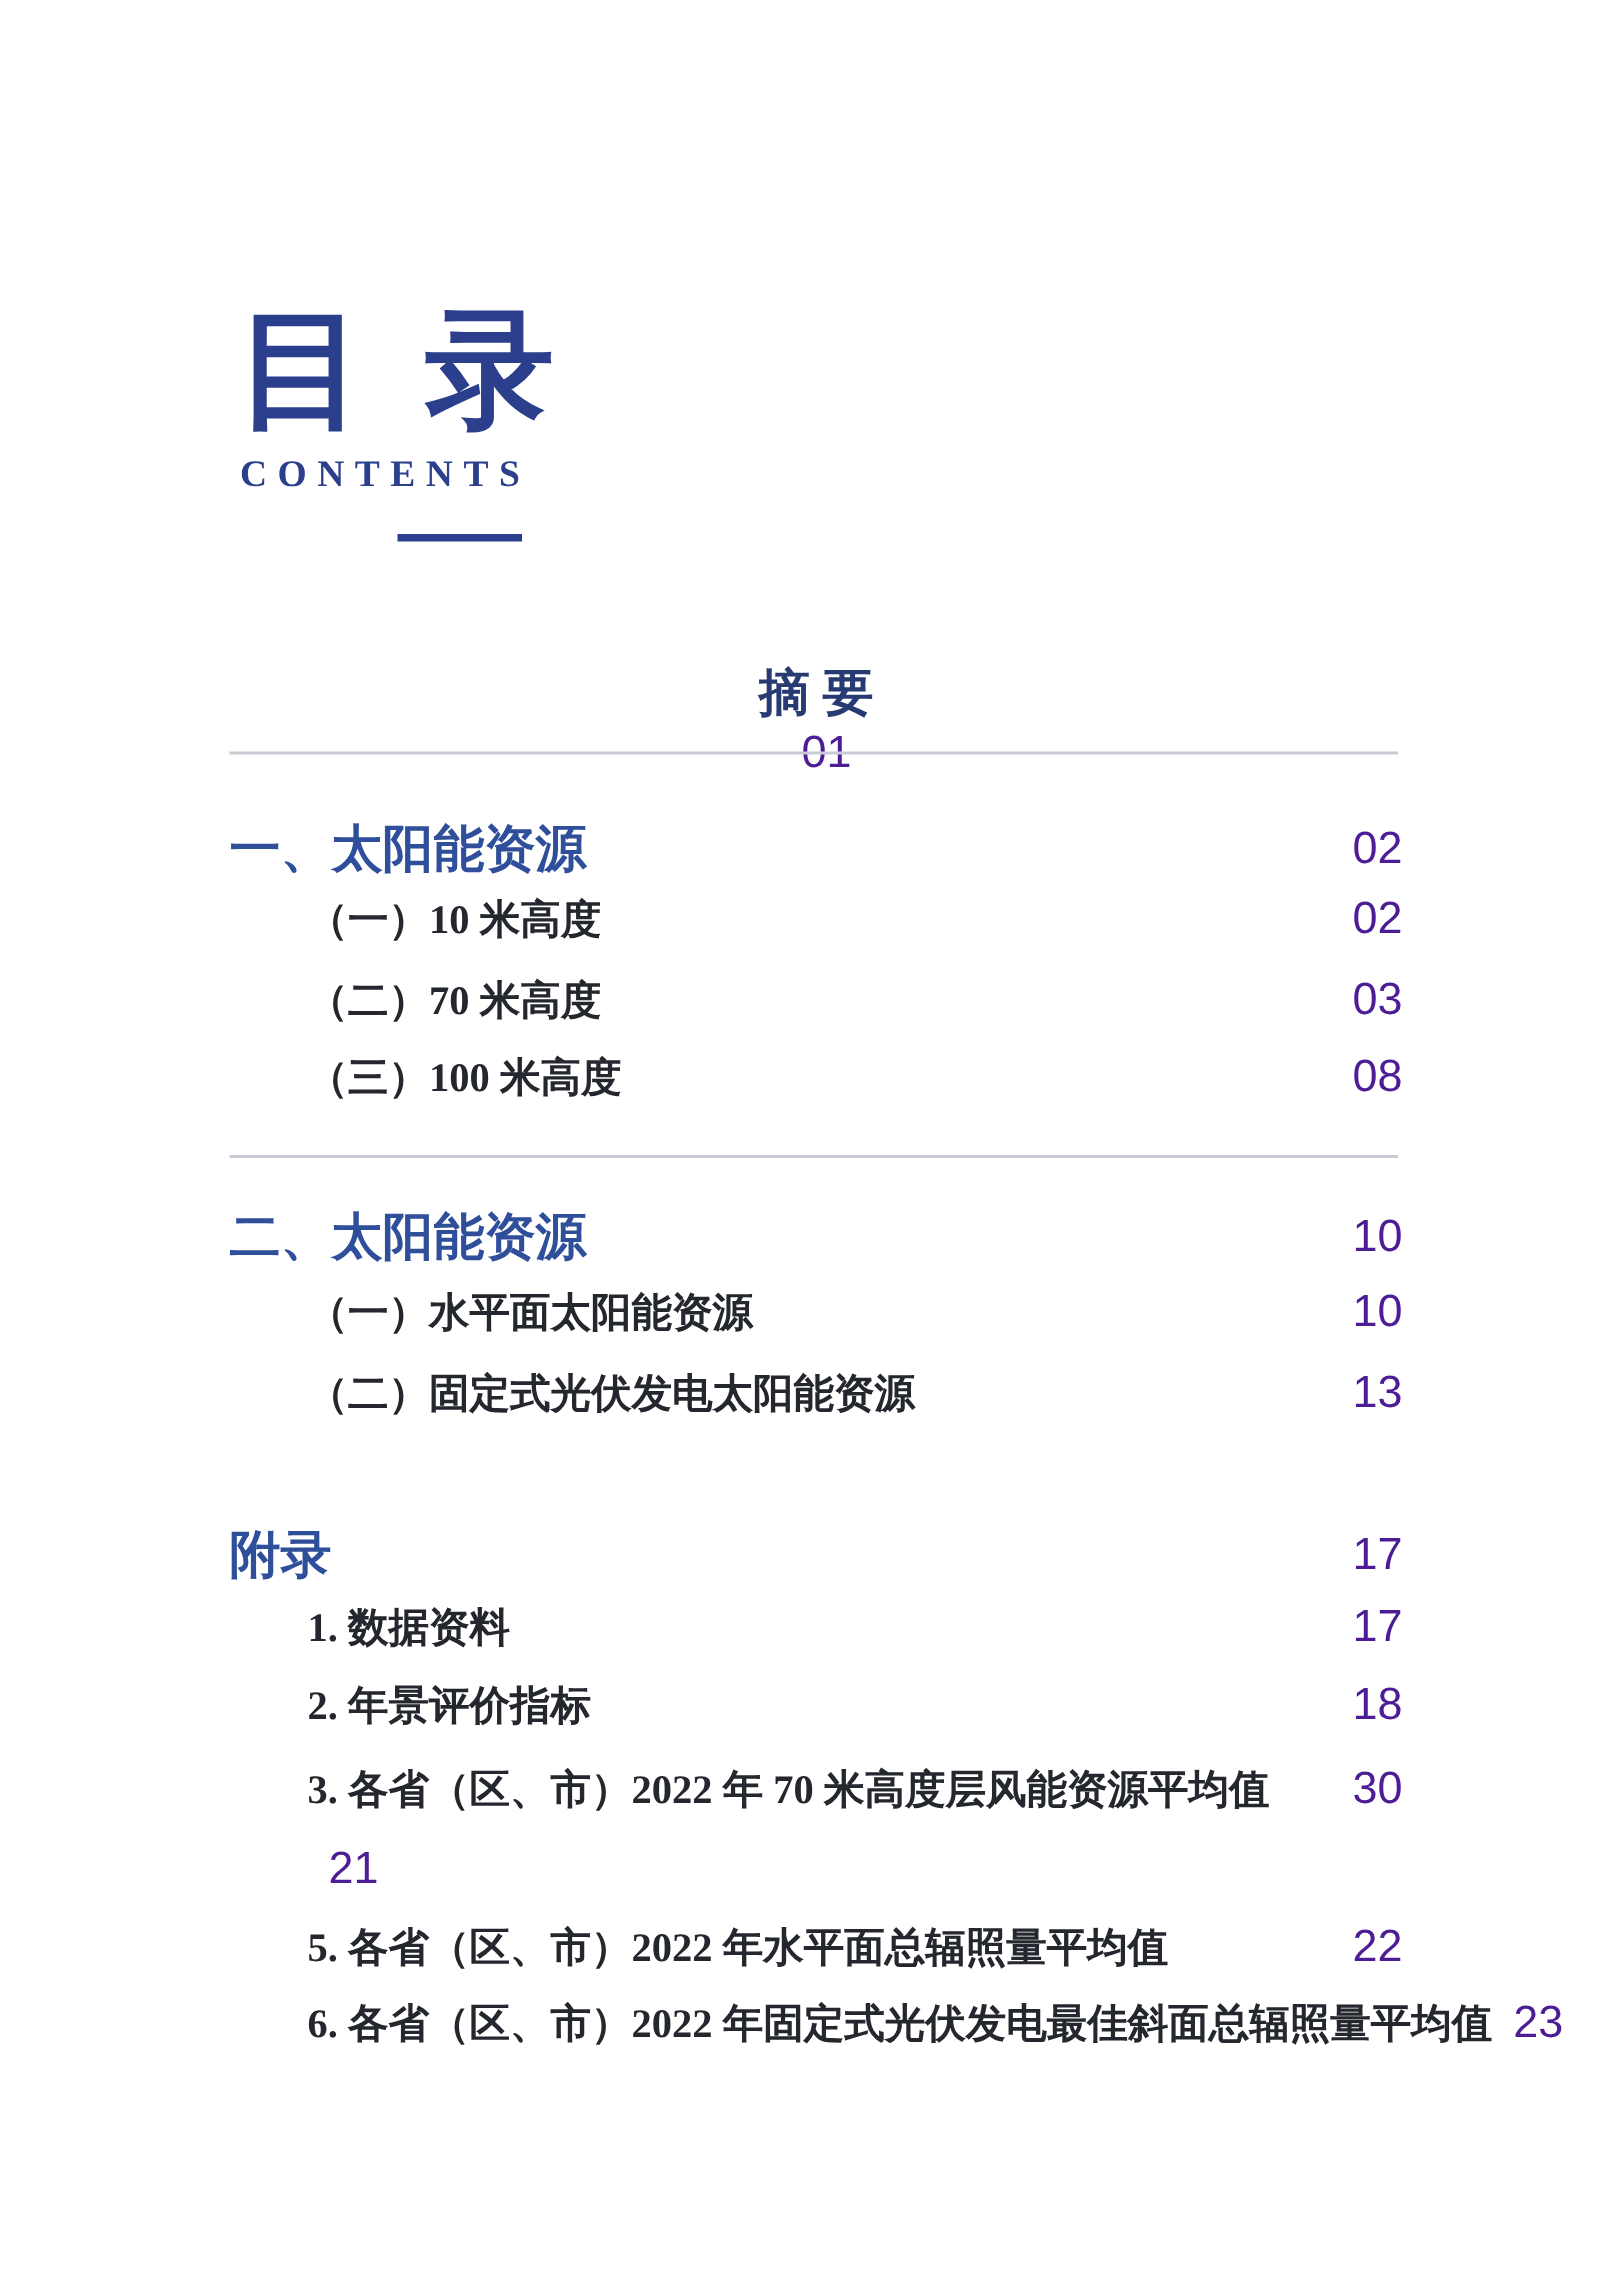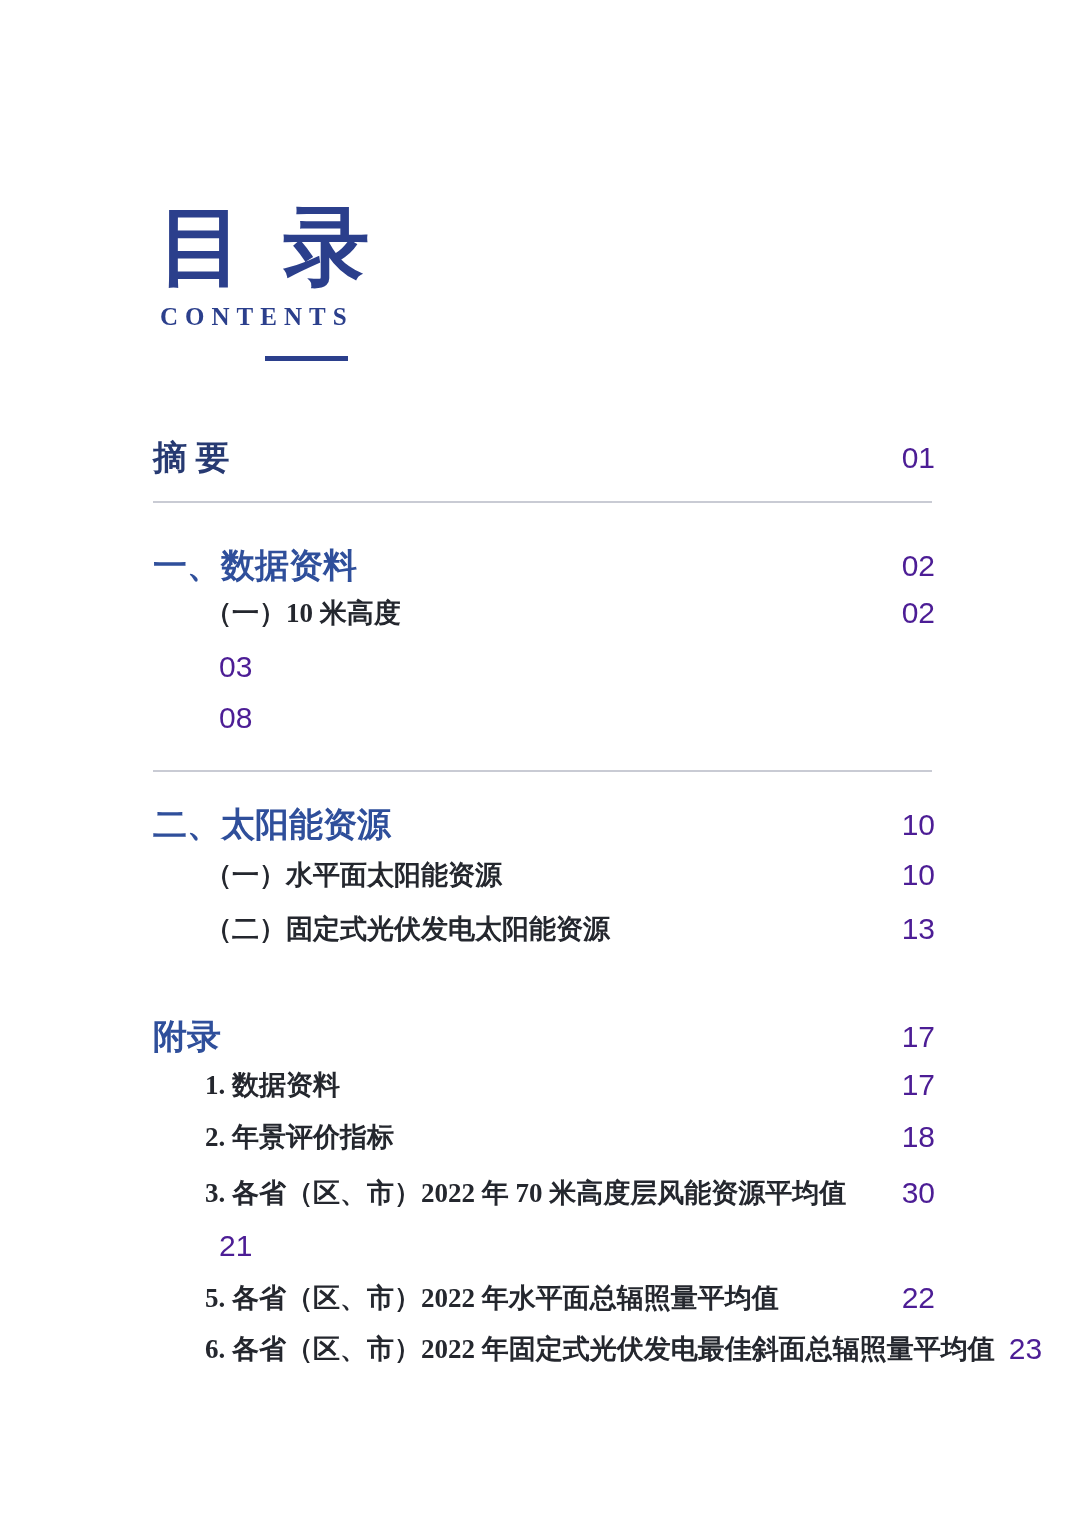--- a/index.html
+++ b/index.html
@@ -95,39 +95,41 @@
 </style>
 </head>
 <body>
 
 <div class="page">
 
   <h1 class="title-cn">目 录</h1>
   <div class="title-en">CONTENTS</div>
   <div class="title-underline"></div>
 
-  <div class="row" style="top:439px;height:38px;">
+  <div class="row" style="top:439px;height:38px;flex-direction:column;">
     <span class="lbl abstract">摘 要</span>
     <span class="pg">01</span>
   </div>
 
   <div class="divider" style="top:501px;"></div>
 
   <div class="row" style="top:547px;height:38px;">
-    <span class="lbl section">一、数据资料</span>
+    <span class="lbl section">一、太阳能资源</span>
     <span class="pg">02</span>
   </div>
   <div class="row sub" style="top:595px;height:36px;gap:16px;">
     <span class="lbl item">（一）10 米高度</span>
     <span class="pg">02</span>
   </div>
   <div class="row sub" style="top:649px;height:36px;">
+    <span class="lbl item">（二）70 米高度</span>
     <span class="pg">03</span>
   </div>
   <div class="row sub" style="top:700px;height:36px;">
+    <span class="lbl item">（三）100 米高度</span>
     <span class="pg">08</span>
   </div>
 
   <div class="divider" style="top:770px;"></div>
 
   <div class="row" style="top:806px;height:38px;justify-content:space-between;">
     <span class="lbl section">二、太阳能资源</span>
     <span class="pg">10</span>
   </div>
   <div class="row sub" style="top:857px;height:36px;">

